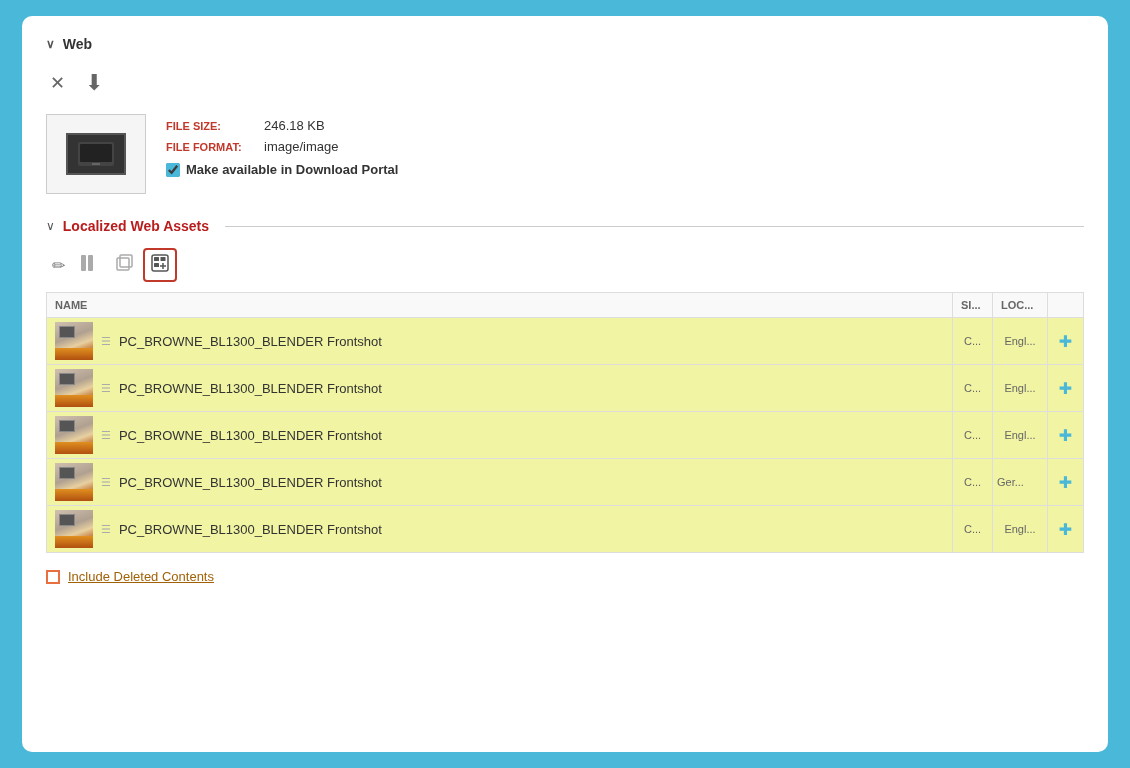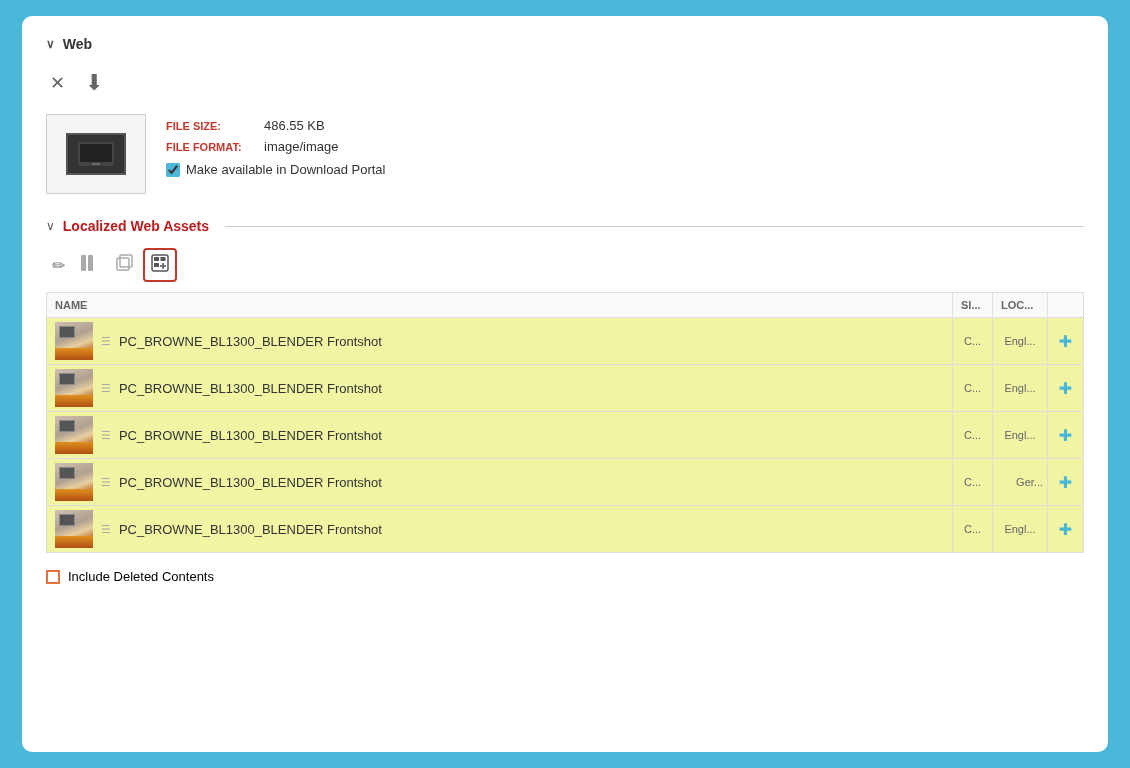--- a/index.html
+++ b/index.html
@@ -105,20 +105,21 @@
       margin-top: 2px;
     }
     .checkbox-row input[type="checkbox"] {
       accent-color: #4ab8d8;
       width: 14px;
       height: 14px;
     }
     .checkbox-row label {
       color: #333;
       font-size: 13px;
+      font-weight: bold;
     }
     .localized-header {
       display: flex;
       align-items: center;
       gap: 8px;
       margin-bottom: 14px;
     }
     .localized-header-title {
       font-size: 14px;
       font-weight: 600;
@@ -190,22 +191,23 @@
     }
     .footer-checkbox {
       width: 14px;
       height: 14px;
       border: 2px solid #e87040;
       background: white;
       display: inline-block;
       flex-shrink: 0;
     }
     .footer-label {
-      color: #000000;
+      color: #a16207;
       font-size: 13px;
+      text-decoration: underline;
     }
     
     .name-cell {
       display: flex;
       align-items: center;
       gap: 8px;
       padding: 4px 8px;
       height: 46px;
     }
   </style>
@@ -234,21 +236,21 @@
         <svg width="36" height="24" viewBox="0 0 36 24">
           <rect x="0" y="0" width="36" height="24" fill="#444" rx="2"></rect>
           <rect x="2" y="2" width="32" height="18" fill="#222" rx="1"></rect>
           <rect x="14" y="21" width="8" height="2" fill="#666"></rect>
         </svg>
       </div>
     </div>
     <div class="file-meta">
       <div class="meta-row">
         <span class="meta-label">FILE SIZE:</span>
-        <span class="meta-value">486.55 KB</span>
+        <span class="meta-value">246.18 KB</span>
       </div>
       <div class="meta-row">
         <span class="meta-label">FILE FORMAT:</span>
         <span class="meta-value">image/image</span>
       </div>
       <div class="checkbox-row">
         <input type="checkbox" checked="" id="portal-cb" style="">
         <label for="portal-cb">Make available in Download Portal</label>
       </div>
     </div>
@@ -354,21 +356,21 @@
             <div class="name-cell">
               <div style="width: 38px; height: 38px; flex-shrink: 0; background: linear-gradient(160deg, rgb(208, 192, 176) 0%, rgb(176, 160, 144) 40%, rgb(232, 208, 160) 60%, rgb(192, 112, 48) 80%, rgb(144, 64, 16) 100%); position: relative; overflow: hidden;">
                 <div style="position: absolute; bottom: 0px; left: 0px; right: 0px; height: 12px; background: linear-gradient(rgb(224, 144, 32), rgb(176, 80, 16));"></div>
                 <div style="position: absolute; top: 4px; left: 4px; width: 16px; height: 12px; background: rgb(85, 85, 85); border: 1px solid rgb(136, 136, 136);"></div>
               </div>
               <span style="color: rgb(170, 170, 170); font-size: 11px; flex-shrink: 0;">☰</span>
               <span style="font-size: 13px; color: rgb(51, 51, 51); flex: 1 1 0%; white-space: nowrap; overflow: hidden; text-overflow: ellipsis;">PC_BROWNE_BL1300_BLENDER Frontshot</span>
             </div>
           </td>
           <td style="width: 40px; text-align: center; font-size: 11px; color: rgb(102, 102, 102); border-left: 1px solid rgb(221, 221, 221); padding: 0px 4px;">C...</td>
-          <td style="width: 55px; text-align: right; font-size: 11px; color: rgb(102, 102, 102); border-left: 1px solid rgb(221, 221, 221); padding: 0px 4px;">Ger...</td>
+          <td style="width: 55px; text-align: left; font-size: 11px; color: rgb(102, 102, 102); border-left: 1px solid rgb(221, 221, 221); padding: 0px 4px;">Ger...</td>
           <td style="width: 36px; text-align: center; border-left: 1px solid rgb(221, 221, 221); padding: 0px 4px;"><button style="background: none; border: none; cursor: pointer; color: rgb(74, 184, 216); font-size: 16px; padding: 2px;">✚</button></td>
         </tr>
         <tr>
           <td>
             <div class="name-cell">
               <div style="width: 38px; height: 38px; flex-shrink: 0; background: linear-gradient(160deg, rgb(208, 192, 176) 0%, rgb(176, 160, 144) 40%, rgb(232, 208, 160) 60%, rgb(192, 112, 48) 80%, rgb(144, 64, 16) 100%); position: relative; overflow: hidden;">
                 <div style="position: absolute; bottom: 0px; left: 0px; right: 0px; height: 12px; background: linear-gradient(rgb(224, 144, 32), rgb(176, 80, 16));"></div>
                 <div style="position: absolute; top: 4px; left: 4px; width: 16px; height: 12px; background: rgb(85, 85, 85); border: 1px solid rgb(136, 136, 136);"></div>
               </div>
               <span style="color: rgb(170, 170, 170); font-size: 11px; flex-shrink: 0;">☰</span>

